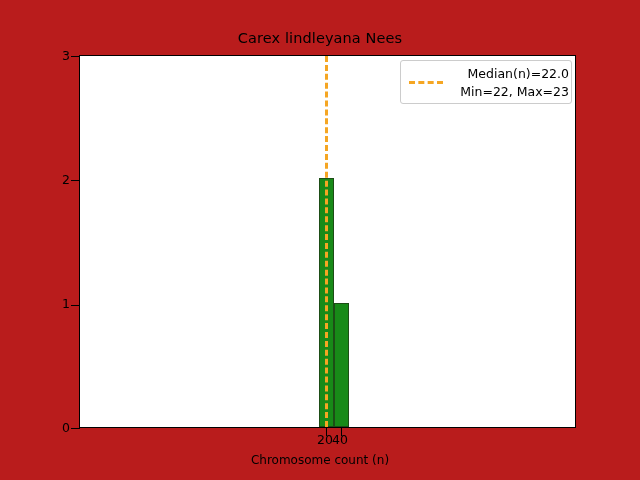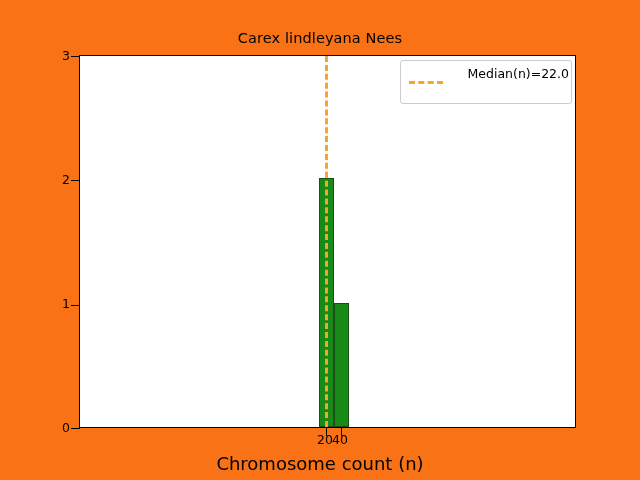--- a/index.html
+++ b/index.html
@@ -7,21 +7,21 @@
     padding: 0;
     background: #ffffff;
   }
   body {
     font-family: "DejaVu Sans", sans-serif;
   }
   #figure {
     position: relative;
     width: 640px;
     height: 480px;
-    background: #f97316;
+    background: #b91c1c;
     overflow: hidden;
   }
 
   
   #chart-title {
     position: absolute;
     left: 0;
     top: 30px;
     width: 640px;
     text-align: center;
@@ -82,21 +82,21 @@
     font-size: 12.5px;
     color: #000000;
     white-space: nowrap;
   }
   #xlabel {
     position: absolute;
     left: 0;
     top: 453px;
     width: 640px;
     text-align: center;
-    font-size: 18px;
+    font-size: 12px;
     color: #000000;
   }
 
   
   .bar {
     position: absolute;
     box-sizing: border-box;
     border: 1.1px solid #1d4d16;
   }
 
@@ -189,17 +189,18 @@
   <div class="x-tick-label" style="left:311px; top:432px; width:28px;">20</div>
   <div class="x-tick-label" style="left:326px; top:432px; width:28px;">40</div>
 
   <div id="xlabel">Chromosome count (n)</div>
 
   <div id="legend-box">
     <div id="legend-entry">
       <div id="legend-swatch"></div>
       <div id="legend-text">
         <span class="legend-line">Median(n)=22.0</span>
+        <span class="legend-line">Min=22, Max=23</span>
       </div>
     </div>
   </div>
 
 </div>
 
 </body></html>

